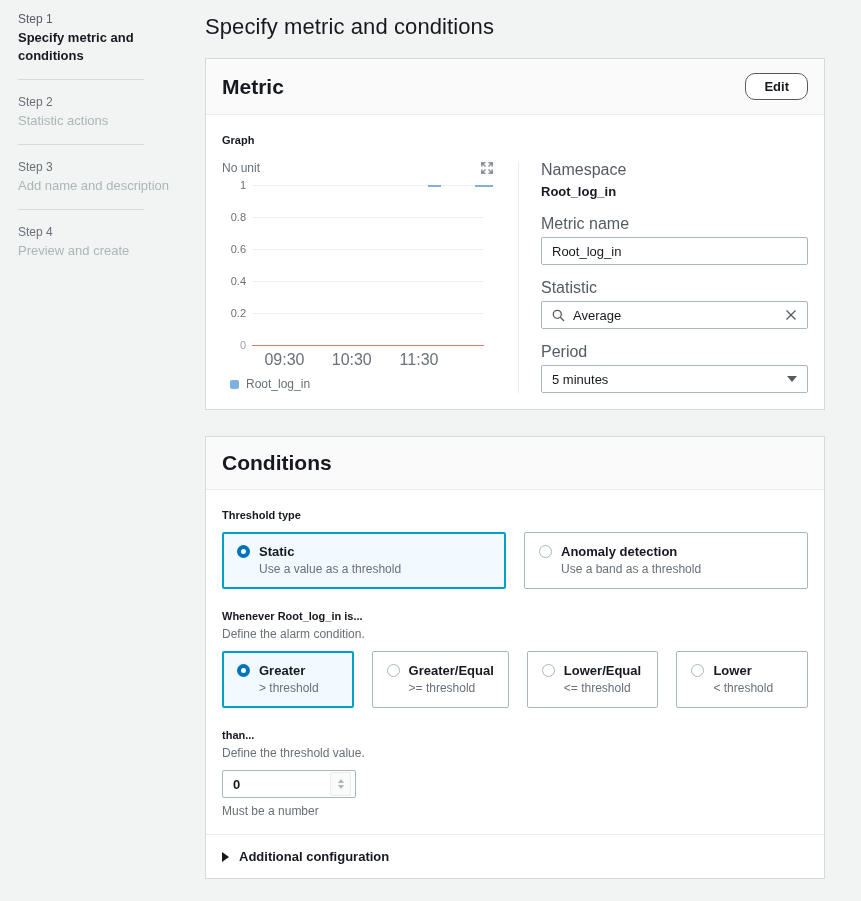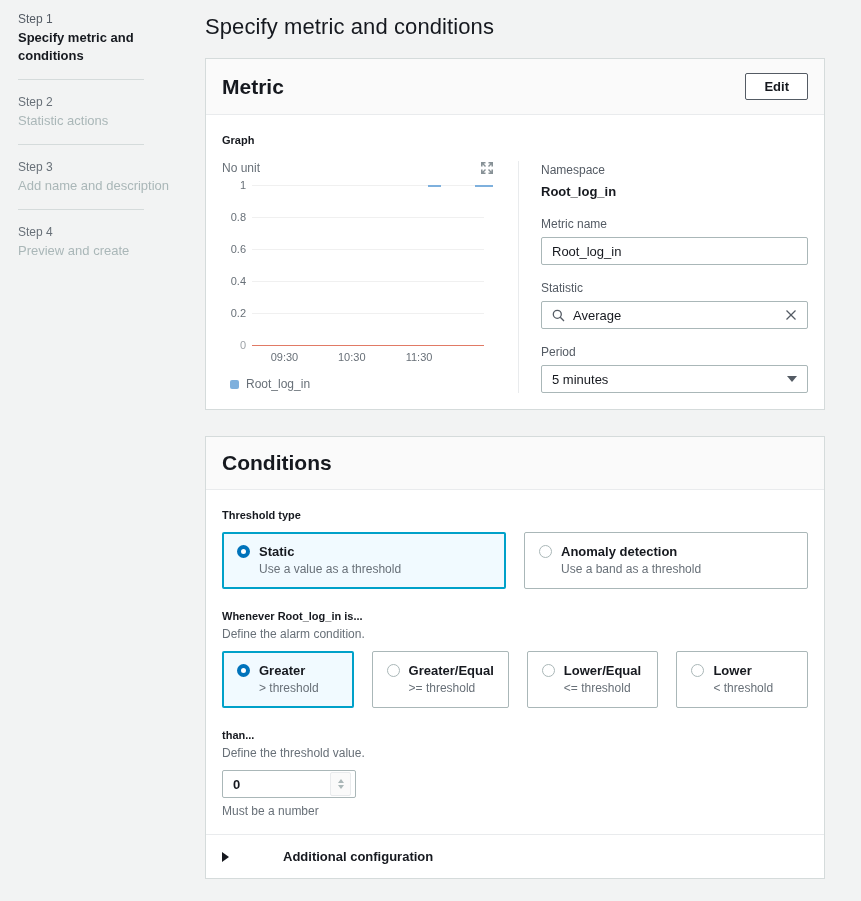--- a/index.html
+++ b/index.html
@@ -89,21 +89,21 @@
   }
   .btn-edit {
     border: 1px solid #545b64;
     background: #ffffff;
     color: #16191f;
     font-family: "Liberation Sans", sans-serif;
     font-size: 13px;
     font-weight: bold;
     padding: 5px 18px;
     cursor: pointer;
-    border-radius: 2px;
+    border-radius: 10px;
   }
   .panel-body { padding: 16px; }
 
   .field-label {
     font-size: 11px;
     font-weight: bold;
     color: #16191f;
     line-height: 18px;
   }
   .field-desc {
@@ -194,21 +194,21 @@
   .xaxis {
     position: absolute;
     left: 30px;
     right: 18px;
     top: 172px;
     height: 16px;
   }
   .xtick {
     position: absolute;
     transform: translateX(-50%);
-    font-size: 11px;
+    font-size: 16px;
     color: #687078;
     white-space: nowrap;
   }
   .legend {
     position: absolute;
     left: 8px;
     top: 198px;
     display: flex;
     align-items: center;
     font-size: 12px;
@@ -219,21 +219,21 @@
     height: 9px;
     border-radius: 2px;
     background: #7eb0dd;
     margin-right: 7px;
   }
 
   
   .fgroup { margin-bottom: 14px; }
   .fgroup:last-child { margin-bottom: 0; }
   .flabel {
-    font-size: 12px;
+    font-size: 16px;
     color: #545b64;
     line-height: 18px;
     margin-bottom: 4px;
   }
   .fvalue-static {
     font-size: 13px;
     font-weight: bold;
     color: #16191f;
     line-height: 18px;
   }
@@ -369,21 +369,20 @@
     color: #687078;
     margin-top: 6px;
   }
 
   .addl-section {
     border-top: 1px solid #e9ebed;
     padding: 14px 16px;
     display: flex;
     align-items: center;
     cursor: pointer;
-    gap: 44px;
   }
   .tri-right {
     width: 0; height: 0;
     border-top: 5px solid transparent;
     border-bottom: 5px solid transparent;
     border-left: 7px solid #16191f;
     margin-right: 10px;
   }
   .addl-text {
     font-size: 13px;

